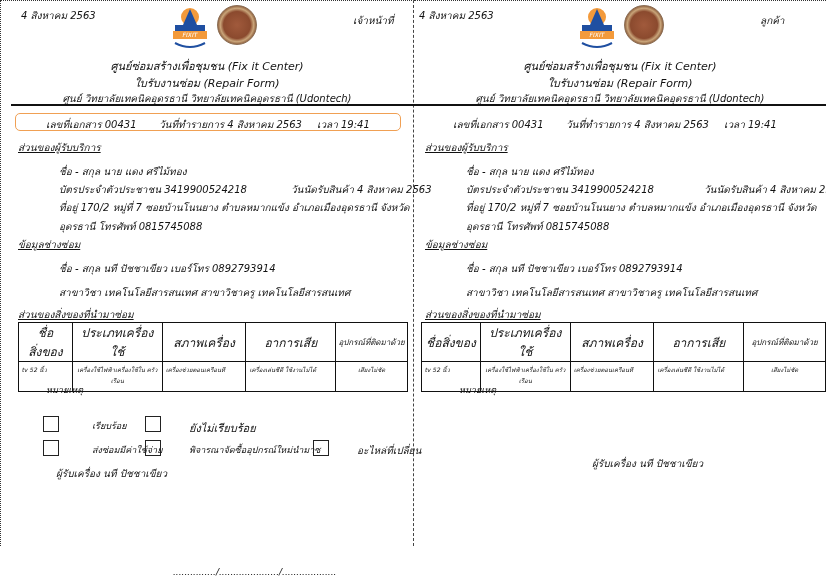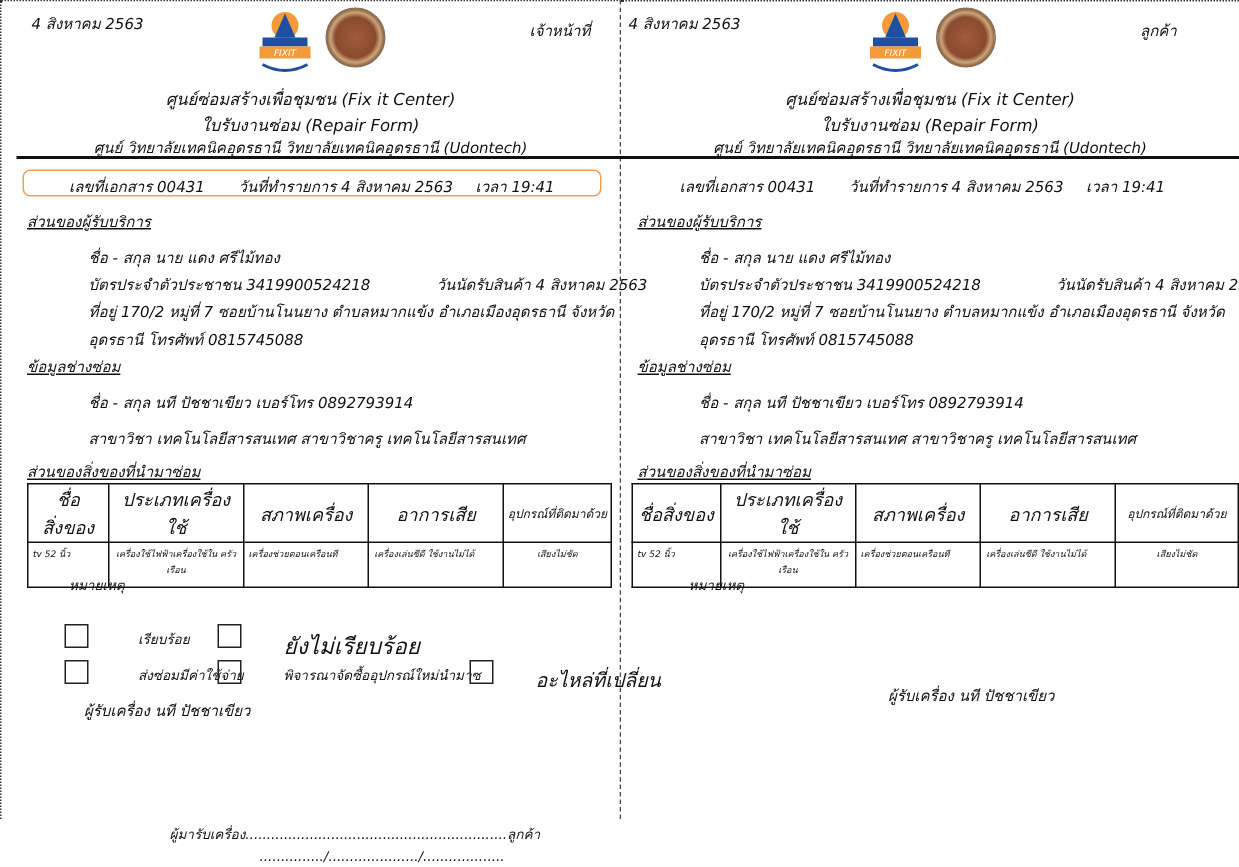--- a/index.html
+++ b/index.html
@@ -85,32 +85,31 @@
       <td style="text-align:center;">เสียงไม่ชัด</td>
     </tr>
   </tbody>
     </table>
 
   <div class="abs line" style="top:382px; left:17px; font-size:9px;">หมายเหตุ</div>
 
   <div class="cb" style="top:415px; left:42px;"></div>
   <div class="abs line" style="top:418px; left:63px; font-size:9px;">เรียบร้อย</div>
   <div class="cb" style="top:415px; left:144px;"></div>
-  <div class="abs line" style="top:418px; left:160px; font-size:15px;">ยังไม่เรียบร้อย</div>
+  <div class="abs line" style="top:418px; left:160px; font-size:11px;">ยังไม่เรียบร้อย</div>
 
   <div class="cb" style="top:439px; left:42px;"></div>
   <div class="abs line" style="top:442px; left:63px; font-size:9px;">ส่งซ่อมมีค่าใช้จ่าย</div>
   <div class="cb" style="top:439px; left:144px;"></div>
   <div class="abs line" style="top:442px; left:160px; font-size:9px;">พิจารณาจัดซื้ออุปกรณ์ใหม่นำมาซ</div>
   <div class="cb" style="top:439px; left:312px;"></div>
-  <div class="abs line" style="top:442px; left:328px; font-size:13px;">อะไหล่ที่เปลี่ยน</div>
+  <div class="abs line" style="top:442px; left:328px; font-size:10px;">อะไหล่ที่เปลี่ยน</div>
 
   <div class="abs line" style="top:465px; left:27px;">ผู้รับเครื่อง นที   ปัชชาเขียว</div>
 
-  <div class="abs line" style="top:548px; left:84px; font-size:9px;">ผู้มารับเครื่อง.............................................................ลูกค้า</div>
   <div class="abs line" style="top:566px; left:144px; font-size:9px;">.............../...................../...................</div>
 </div>
 
 <div class="page right">
   <div class="abs date" style="left:5px;">4 สิงหาคม 2563</div>
   <div class="abs role" style="left:346px;">ลูกค้า</div>
 
   <div class="abs logo1" style="left:162px;">
     <svg viewBox="0 0 42 46">
       <circle cx="21" cy="12" r="9" fill="#f39a3b"></circle>

